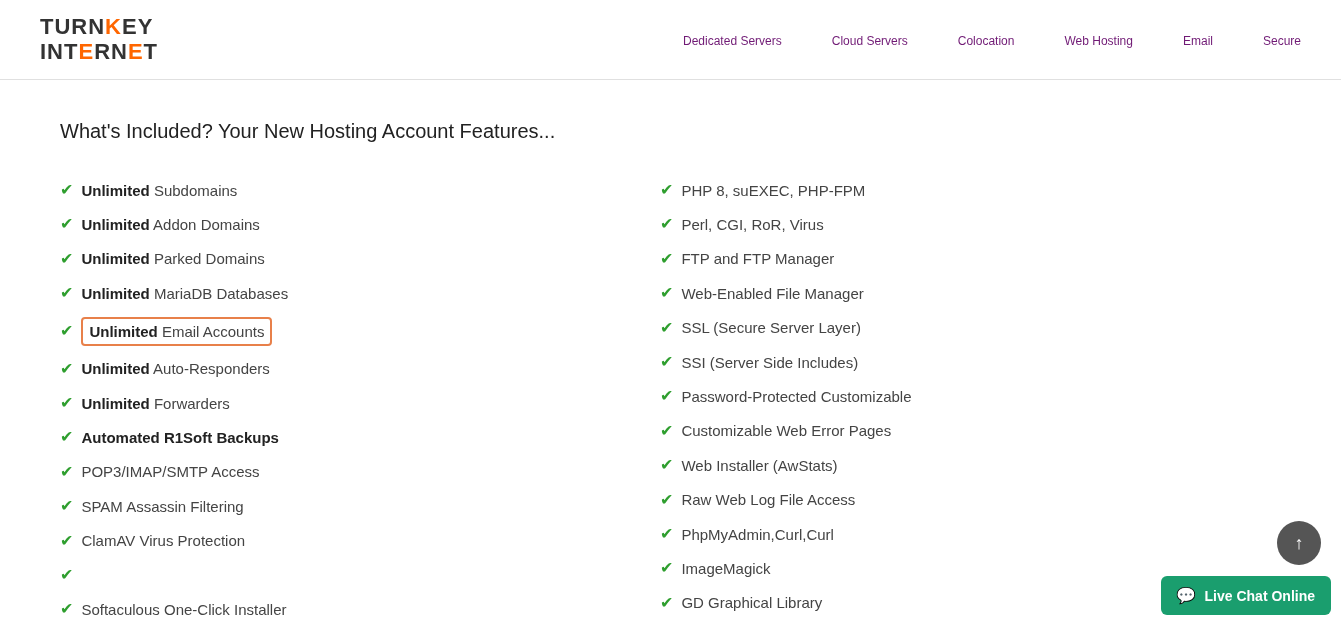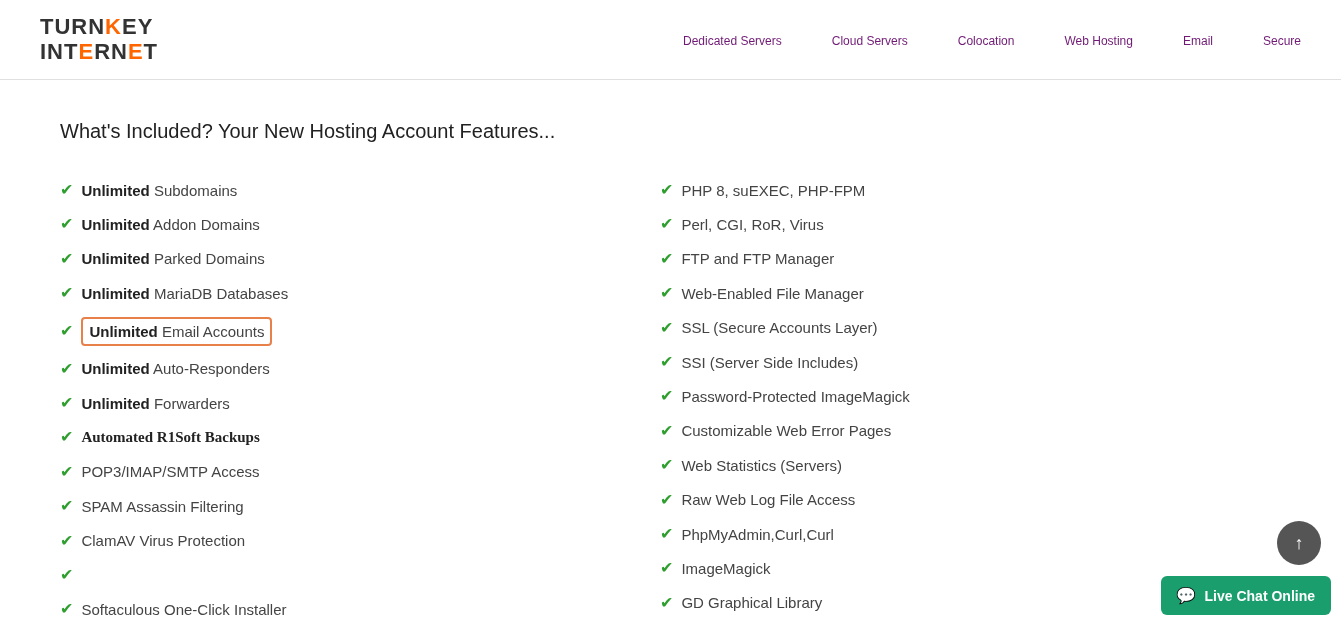--- a/index.html
+++ b/index.html
@@ -68,21 +68,20 @@
       margin-right: 8px;
       flex-shrink: 0;
     }
     .bold-unlimited {
       font-weight: 700;
       color: #222;
     }
     .bold-text {
       font-weight: 700;
       color: #222;
-      font-family: Liberation Serif, serif;
     }
     .highlight-box {
       border: 2px solid #e8804a;
       border-radius: 4px;
       padding: 2px 6px;
       display: inline-flex;
       align-items: center;
     }
     .view-demo-link {
       color: #e8804a;
@@ -240,41 +239,41 @@
         <span>FTP and FTP Manager</span>
       </div>
 
       <div class="feature-item">
         <span class="check-icon">✔</span>
         <span>Web-Enabled File Manager</span>
       </div>
 
       <div class="feature-item">
         <span class="check-icon">✔</span>
-        <span>SSL (Secure Accounts Layer)</span>
+        <span>SSL (Secure Server Layer)</span>
       </div>
 
       <div class="feature-item">
         <span class="check-icon">✔</span>
         <span>SSI (Server Side Includes)</span>
       </div>
 
       <div class="feature-item">
         <span class="check-icon">✔</span>
-        <span>Password-Protected ImageMagick</span>
+        <span>Password-Protected Customizable</span>
       </div>
 
       <div class="feature-item">
         <span class="check-icon">✔</span>
         <span>Customizable Web Error Pages</span>
       </div>
 
       <div class="feature-item">
         <span class="check-icon">✔</span>
-        <span>Web Statistics (Servers)</span>
+        <span>Web Installer (AwStats)</span>
       </div>
 
       <div class="feature-item">
         <span class="check-icon">✔</span>
         <span>Raw Web Log File Access</span>
       </div>
 
       <div class="feature-item">
         <span class="check-icon">✔</span>
         <span>PhpMyAdmin,Curl,Curl</span>

